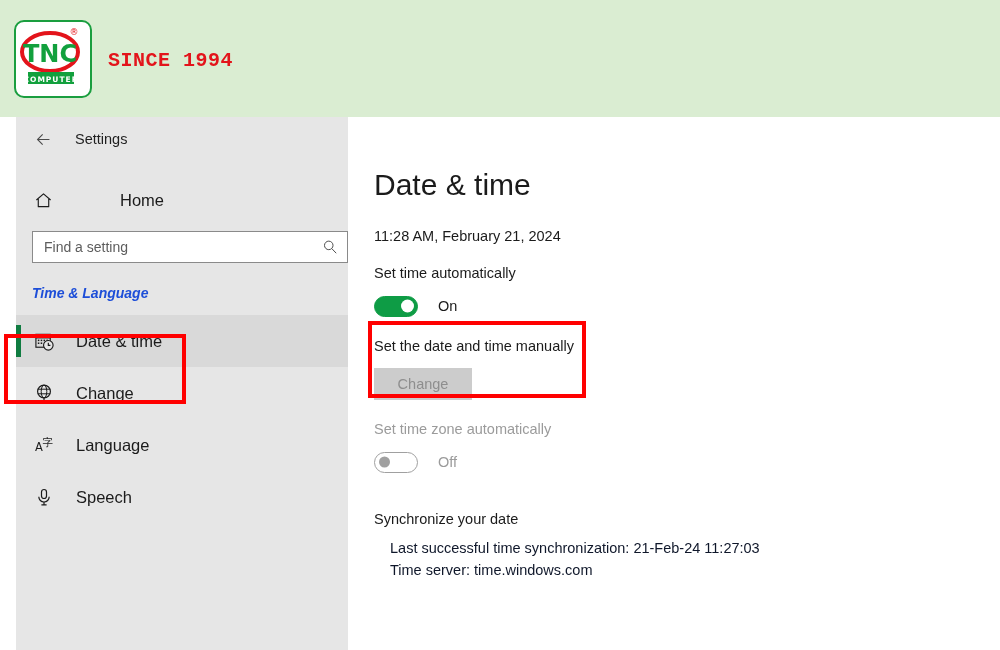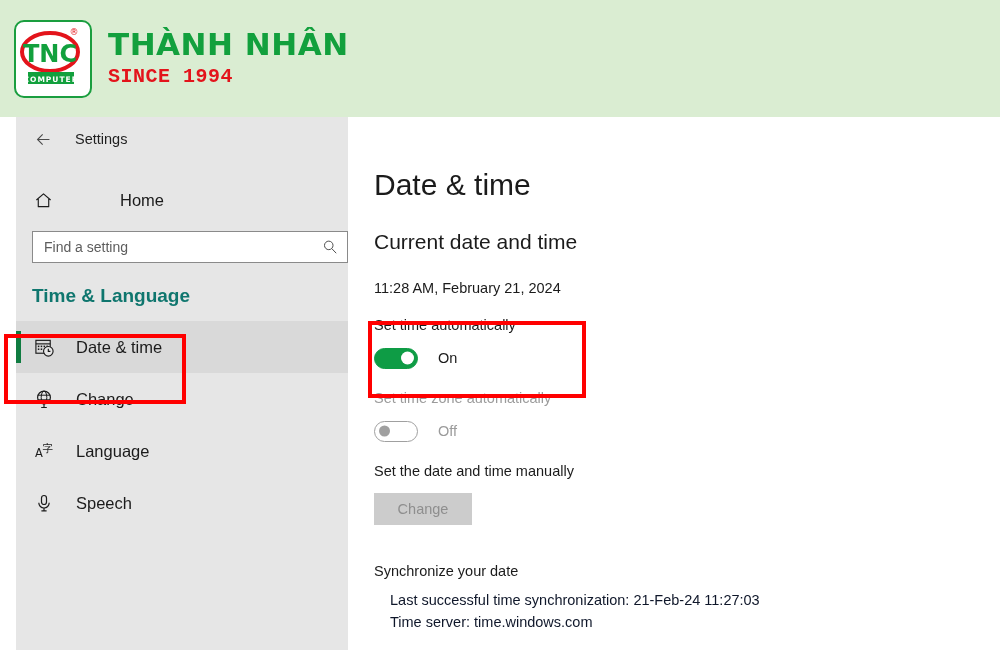--- a/index.html
+++ b/index.html
@@ -147,23 +147,24 @@
     position: absolute;
     right: 9px;
     top: 50%;
     transform: translateY(-50%);
     color: #4a4a4a;
     display: flex;
   }
 
   .group-title {
     margin: 22px 0 0 16px;
-    font-size: 19px;
+    font-size: 14px;
     font-weight: bold;
-    color: #0f766e;
+    color: #1d4ed8;
+    font-style: italic;
   }
 
   .nav-list {
     margin-top: 14px;
   }
   .nav-item {
     position: relative;
     display: flex;
     align-items: center;
     height: 52px;
@@ -326,21 +327,20 @@
     <div class="logo-mark">
       <svg width="70" height="70" viewBox="0 0 70 70">
         <ellipse cx="34" cy="30" rx="28" ry="19" fill="none" stroke="#e3141b" stroke-width="4"></ellipse>
         <text x="34" y="40" font-family="DejaVu Sans, sans-serif" font-size="24" font-weight="bold" fill="#12a03d" text-anchor="middle">TNC</text>
         <text x="58" y="13" font-family="DejaVu Sans, sans-serif" font-size="9" fill="#e3141b" text-anchor="middle">®</text>
         <rect x="12" y="50" width="46" height="12" fill="#12a03d"></rect>
         <text x="35" y="59.5" font-family="DejaVu Sans, sans-serif" font-size="7.5" font-weight="bold" letter-spacing="1" fill="#ffffff" text-anchor="middle">COMPUTER</text>
       </svg>
     </div>
     <div class="brand-text">
-      <div class="brand-name">THÀNH NHÂN</div>
       <div class="brand-since">SINCE 1994</div>
     </div>
   </div>
 
   <div class="settings-window">
 
     <div class="sidebar">
 
       <div class="titlebar">
         <div class="back-btn">
@@ -427,49 +427,48 @@
           <span class="nav-label">Speech</span>
         </div>
 
       </div>
     </div>
 
     <div class="main">
 
       <h1 class="page-title">Date &amp; time</h1>
 
-      <h2 class="section-head">Current date and time</h2>
 
       <div class="current-datetime">11:28 AM, February 21, 2024</div>
 
       <div class="setting-block">
         <div class="setting-label">Set time automatically</div>
         <div class="toggle-row">
           <div class="toggle on">
             <div class="knob"></div>
           </div>
           <div class="toggle-state">On</div>
         </div>
       </div>
 
       <div class="setting-block">
+        <div class="setting-label">Set the date and time manually</div>
+        <button class="change-btn" disabled="">Change</button>
+      </div>
+
+      <div class="setting-block">
         <div class="setting-label dim">Set time zone automatically</div>
         <div class="toggle-row">
           <div class="toggle off">
             <div class="knob"></div>
           </div>
           <div class="toggle-state dim">Off</div>
         </div>
       </div>
 
-      <div class="setting-block">
-        <div class="setting-label">Set the date and time manually</div>
-        <button class="change-btn" disabled="">Change</button>
-      </div>
-
       <h3 class="sync-head">Synchronize your date</h3>
       <div class="sync-line">Last successful time synchronization: 21-Feb-24 11:27:03</div>
       <div class="sync-line second">Time server: time.windows.com</div>
 
     </div>
   </div>
 
   <div class="redbox" id="redbox-nav"></div>
   <div class="redbox" id="redbox-auto"></div>
 

